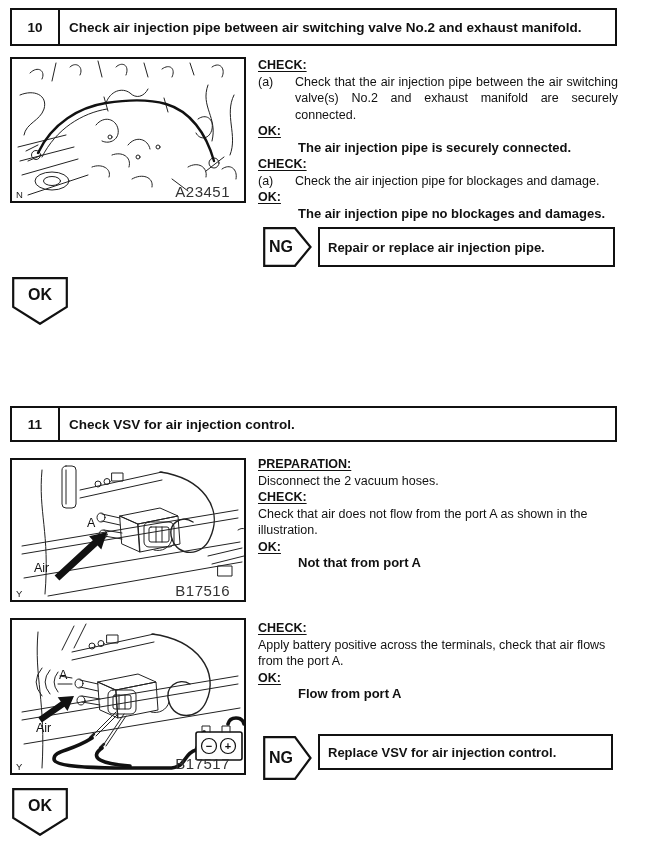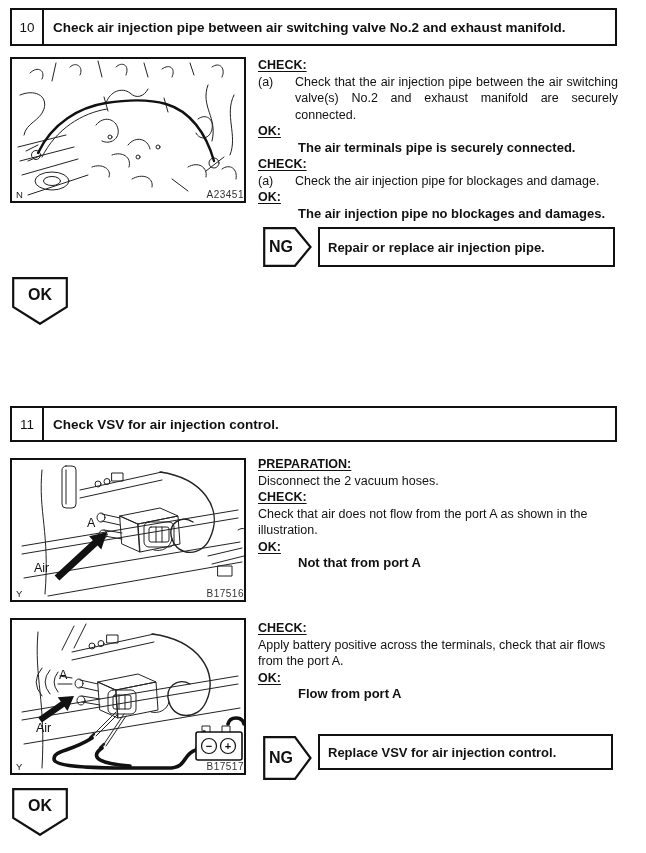--- a/index.html
+++ b/index.html
@@ -8,36 +8,36 @@
     position:relative; width:646px; height:853px; background:#ffffff;
     font-family:"Liberation Sans", sans-serif; color:#111; overflow:hidden;
     margin:0 auto;
   }
   
   .step-header {
     position:absolute; left:10px; width:607px; height:38px;
     border:2px solid #111; display:flex; background:#fff;
   }
   .step-num {
-    width:32px; border-right:2px solid #111; display:flex;
+    width:48px; border-right:2px solid #111; display:flex;
     align-items:center; justify-content:center;
-    font-weight:normal; font-size:13.5px;
+    font-weight:bold; font-size:13.5px;
   }
   .step-title {
     flex:1; display:flex; align-items:center; padding-left:9px;
     font-weight:bold; font-size:13.5px;
   }
   
   .fig {
     position:absolute; left:10px; width:236px;
     border:2px solid #111; background:#fff;
   }
   .fig svg { display:block; width:100%; height:100%; }
   .fig-corner { position:absolute; left:4px; bottom:1px; font-size:9.5px; color:#222; }
-  .fig-code  { position:absolute; right:0; bottom:1px; font-size:10px; color:#333; letter-spacing:.5px; }
+  .fig-code  { position:absolute; right:14px; bottom:1px; font-size:15px; color:#333; letter-spacing:.5px; }
   .fig-label { position:absolute; font-size:12.5px; color:#111; }
   
   .col {
     position:absolute; left:258px; width:360px;
     font-size:12.5px; line-height:16.5px;
   }
   .h { font-weight:bold; text-decoration:underline; text-underline-offset:2px; }
   .item { display:flex; }
   .item .marker { width:37px; flex:none; }
   .item .t { flex:1; }
@@ -134,21 +134,21 @@
     <span class="fig-code">A23451</span>
   </div>
 
   <div class="col" style="top:57px">
     <div class="h">CHECK:</div>
     <div class="item">
       <span class="marker">(a)</span>
       <span class="t just">Check that the air injection pipe between the air switching valve(s) No.2 and exhaust manifold are securely connected.</span>
     </div>
     <div class="h">OK:</div>
-    <div class="result">The air terminals pipe is securely connected.</div>
+    <div class="result">The air injection pipe is securely connected.</div>
     <div class="h">CHECK:</div>
     <div class="item">
       <span class="marker">(a)</span>
       <span class="t">Check the air injection pipe for blockages and damage.</span>
     </div>
     <div class="h">OK:</div>
     <div class="result">The air injection pipe no blockages and damages.</div>
   </div>
 
   <div class="ng-tag" style="left:263px;top:227px">

